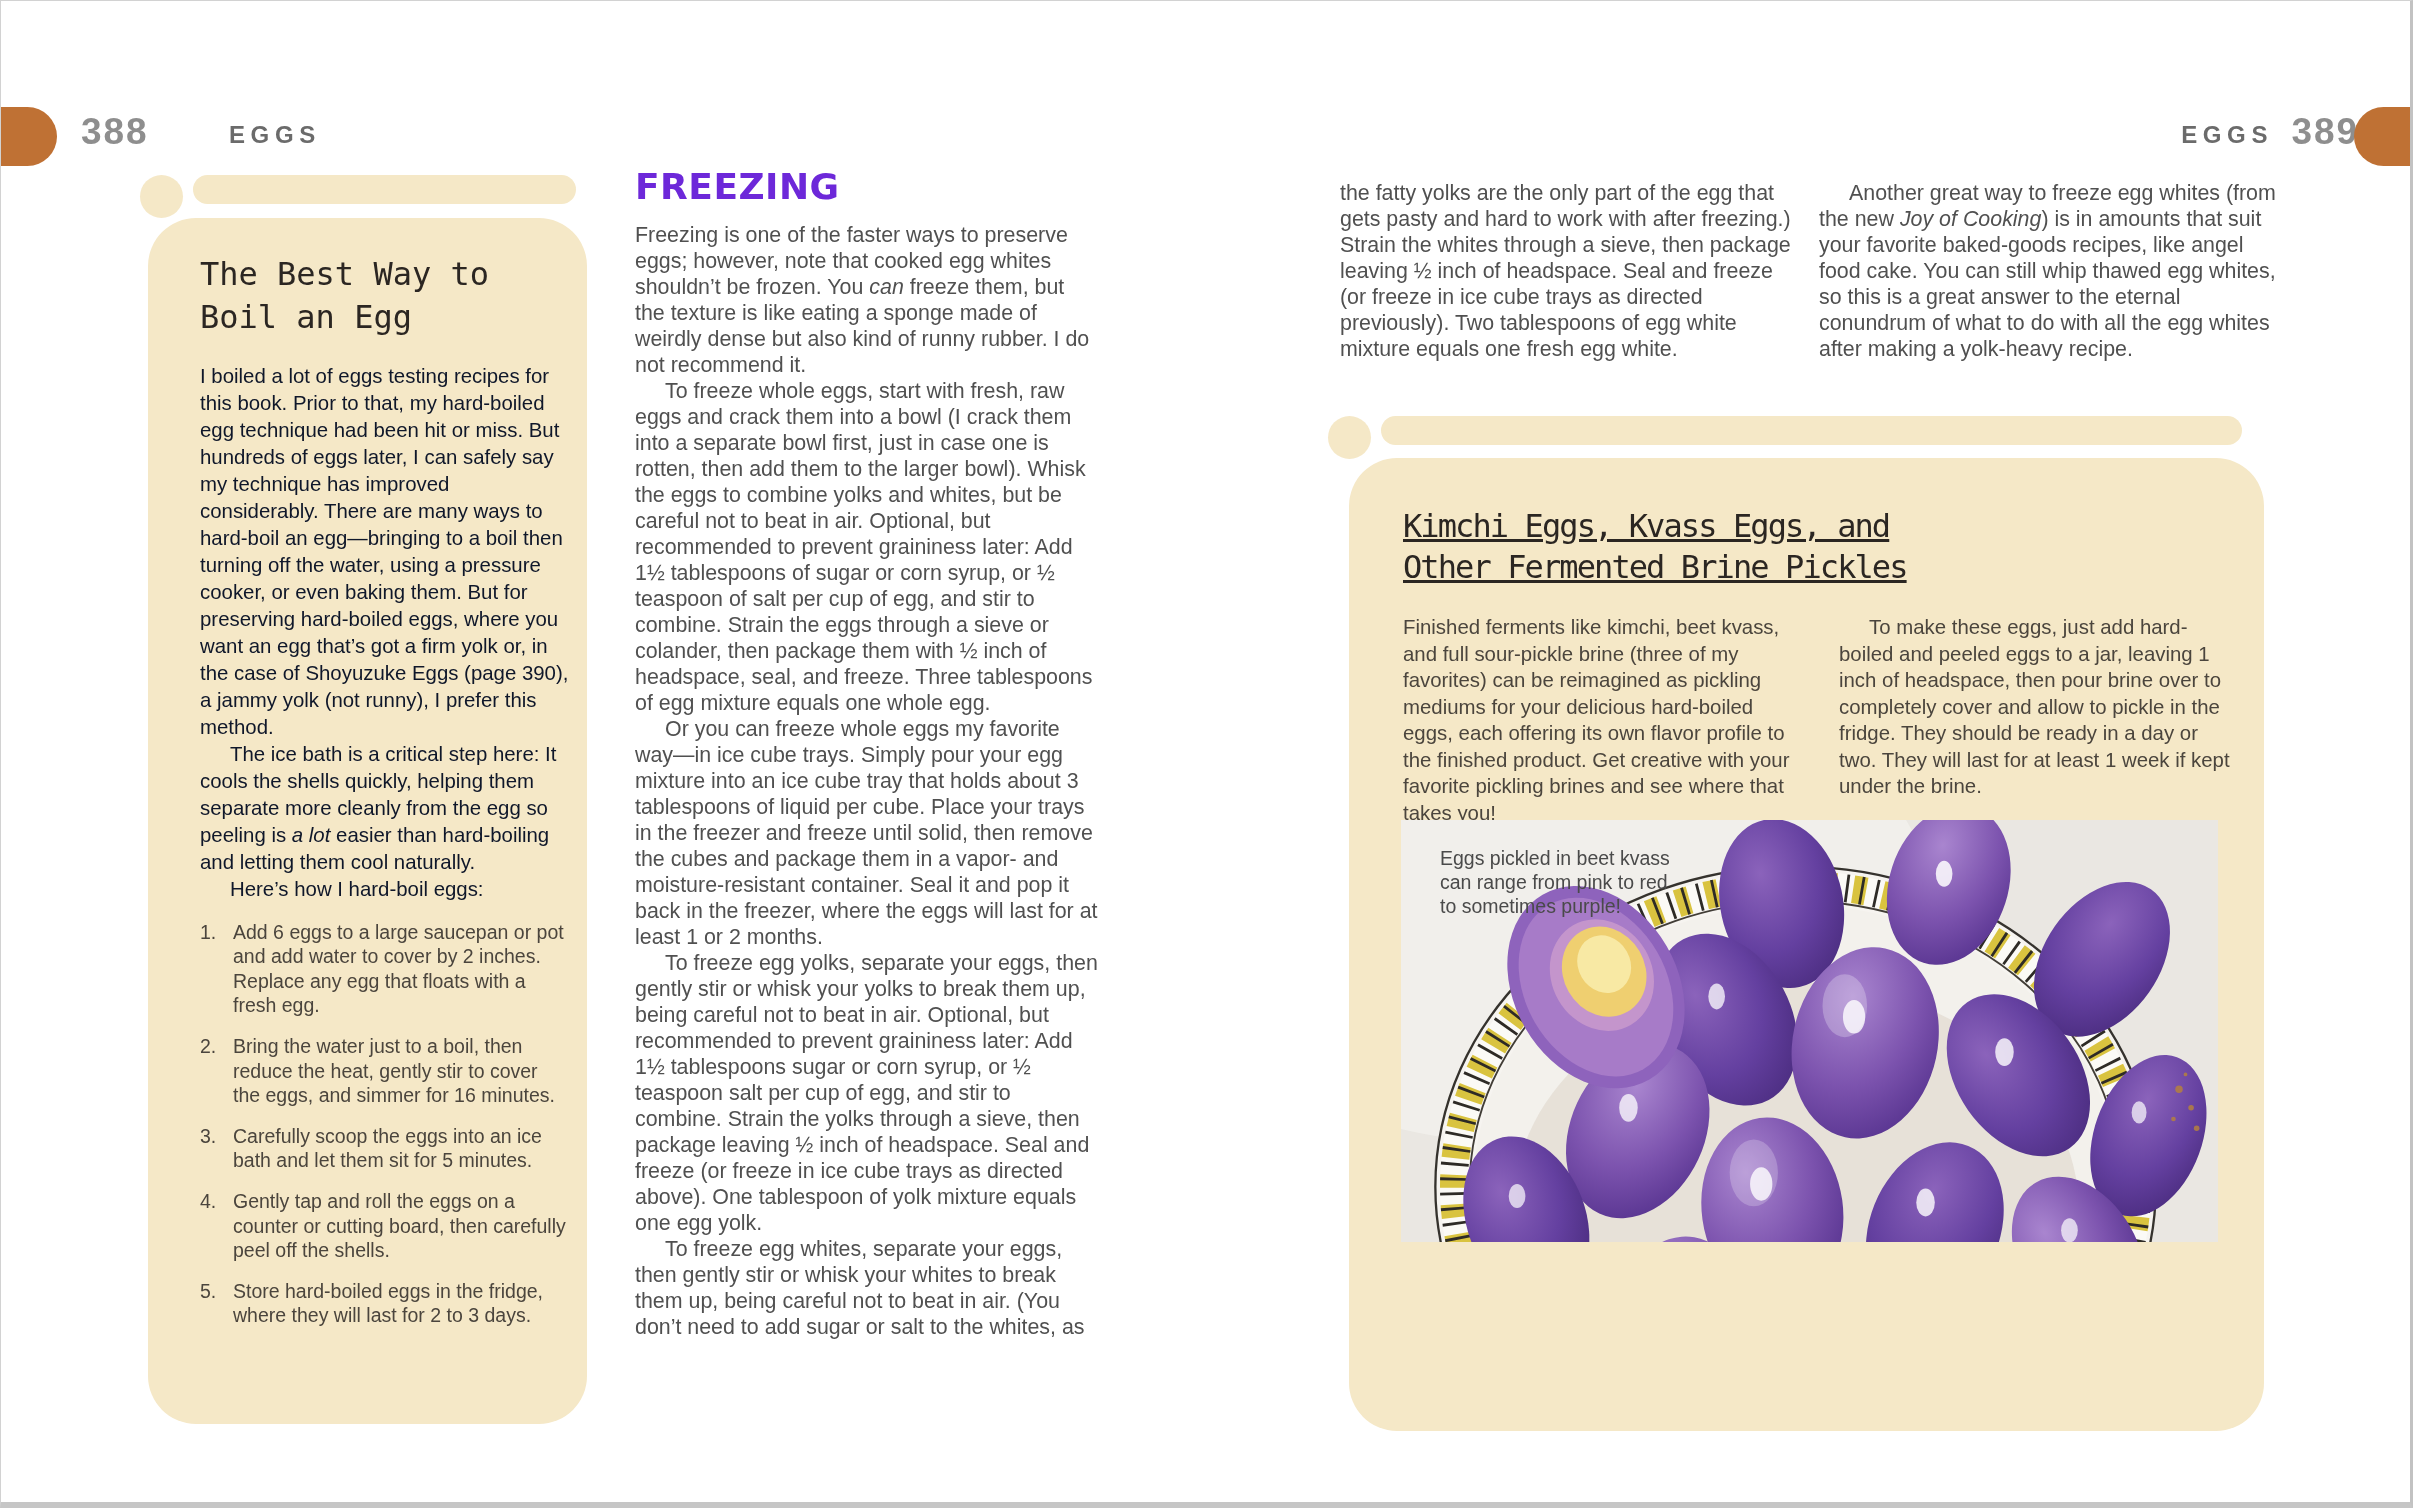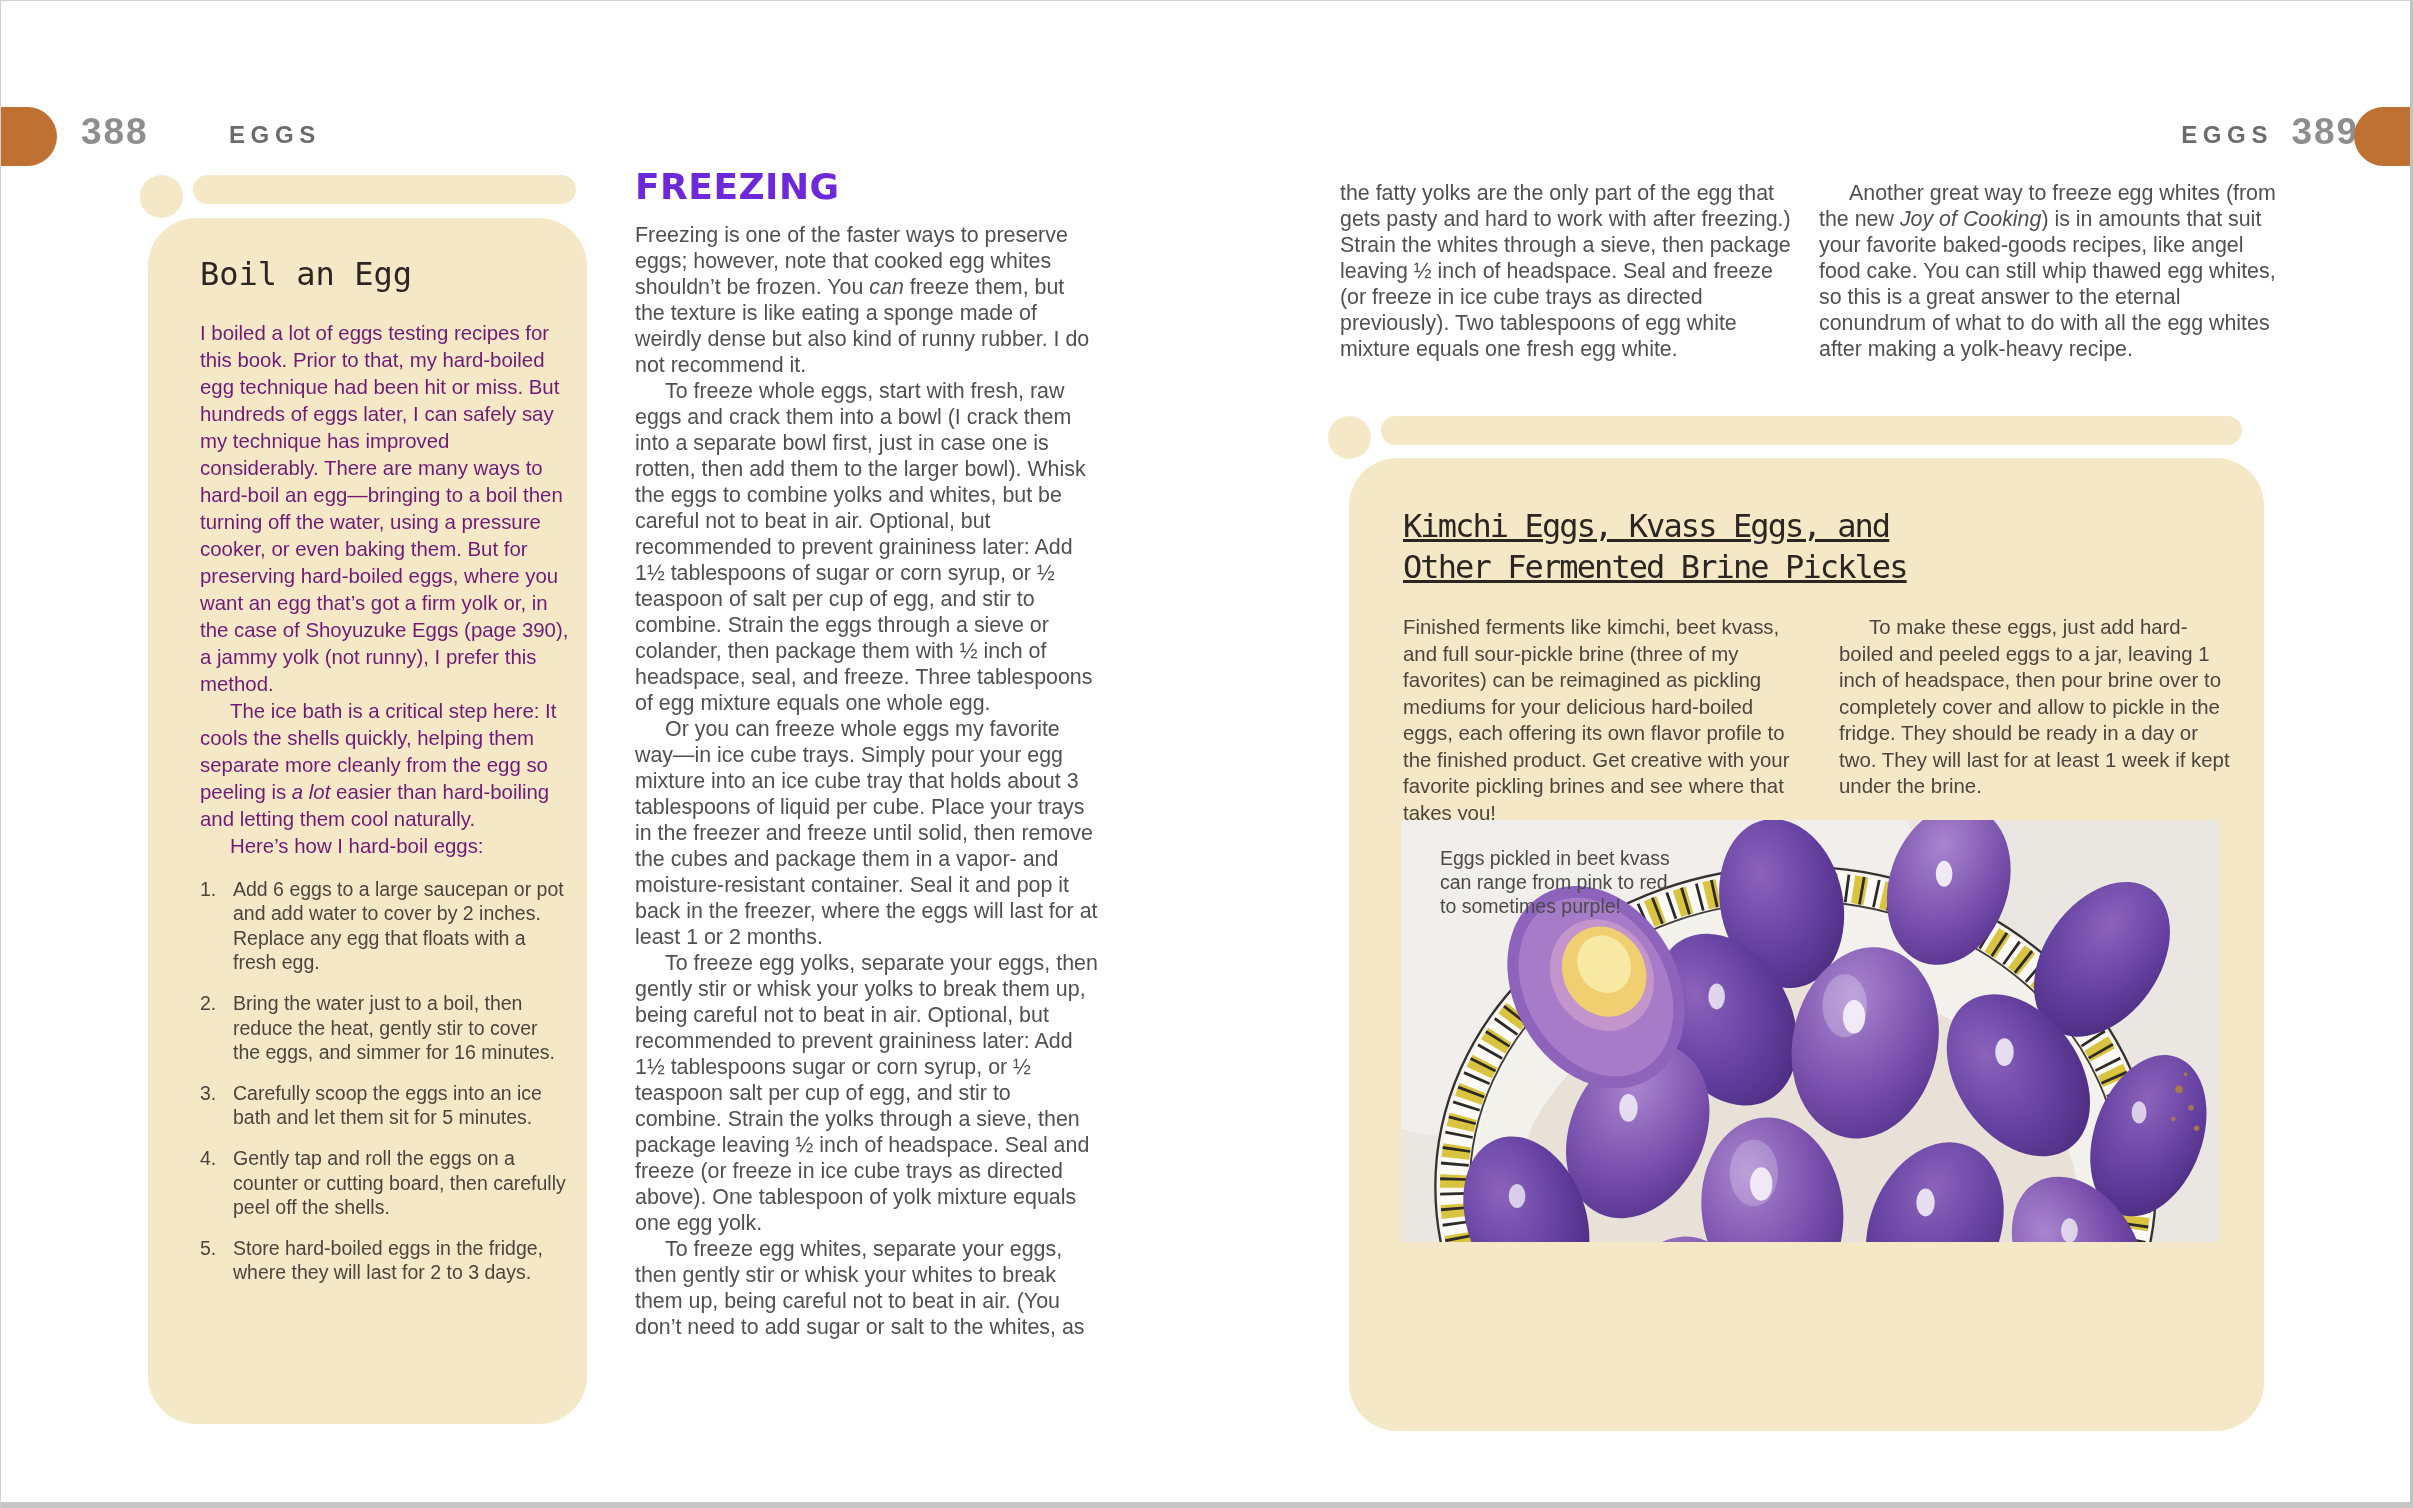--- a/index.html
+++ b/index.html
@@ -34,21 +34,21 @@
 
   
   .box-l {
     position:absolute; left:147px; top:217px; width:439px; height:1206px;
     border-radius:48px; padding:35px 15px 0 52px;
   }
   .box-title {
     font-family:"DejaVu Sans Mono", monospace; font-size:32px; line-height:43px;
     color:#2b2622; font-weight:500; margin-bottom:24px;
   }
-  .box-body p { font-size:20.4px; line-height:27px; color:#701a75; }
+  .box-body p { font-size:20.4px; line-height:27px; color:#0f172a; }
   .ind { text-indent:30px; }
   .steps { margin-top:16.7px; }
   .step { display:flex; margin-bottom:16px; font-size:19.5px; line-height:24.6px; color:#4b453d; }
   .step .num { flex:none; width:33px; }
   .step .stxt { flex:1; padding-right:5.6px; }
 
   
   .main-col { position:absolute; left:634px; top:165px; width:464px; }
   .main-col h2 {
     font-family:"DejaVu Sans", "Liberation Sans", sans-serif; font-size:36px; font-weight:bold;
@@ -88,20 +88,21 @@
 
   <div class="runhead rh-r">EGGS</div>
   <div class="pagenum pn-r">389</div>
   <div class="tab tab-r"></div>
 
   <div class="circ cream circ-l"></div>
   <div class="pill cream pill-l"></div>
 
   <section class="box-l cream">
     <div class="box-title">
+      <div>The Best Way to</div>
       <div>Boil an Egg</div>
     </div>
     <div class="box-body">
       <p>I boiled a lot of eggs testing recipes for this book. Prior to that, my hard-boiled egg technique had been hit or miss. But hundreds of eggs later, I can safely say my technique has improved considerably. There are many ways to hard-boil an egg—bringing to a boil then turning off the water, using a pressure cooker, or even baking them. But for preserving hard-boiled eggs, where you want an egg that’s got a firm yolk or, in the case of Shoyuzuke Eggs (page 390), a jammy yolk (not runny), I prefer this method.</p>
       <p class="ind">The ice bath is a critical step here: It cools the shells quickly, helping them separate more cleanly from the egg so peeling is <em>a lot</em> easier than hard-boiling and letting them cool naturally.</p>
       <p class="ind">Here’s how I hard-boil eggs:</p>
       <div class="steps">
         <div class="step">
           <span class="num">1.</span>
           <span class="stxt">Add 6 eggs to a large saucepan or pot and add water to cover by 2 inches. Replace any egg that floats with a fresh egg.</span>

